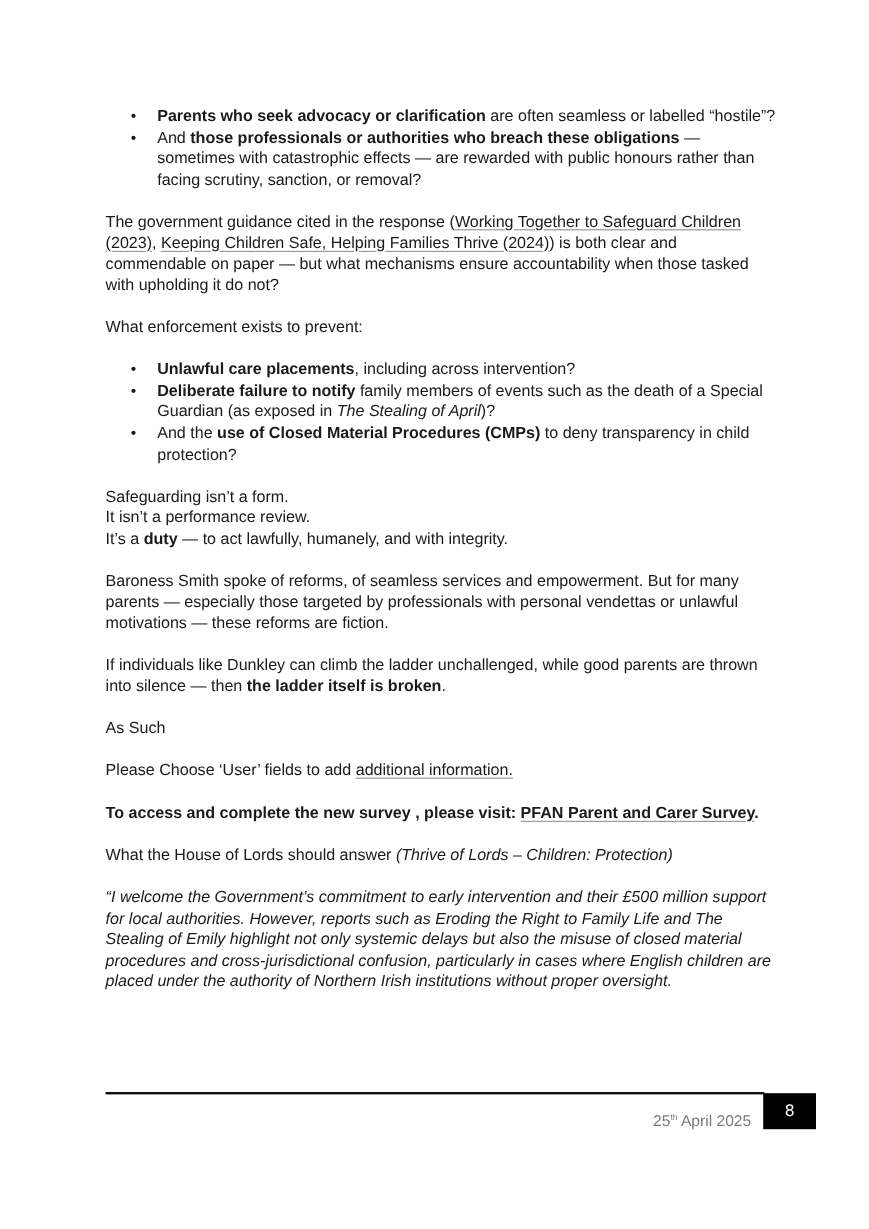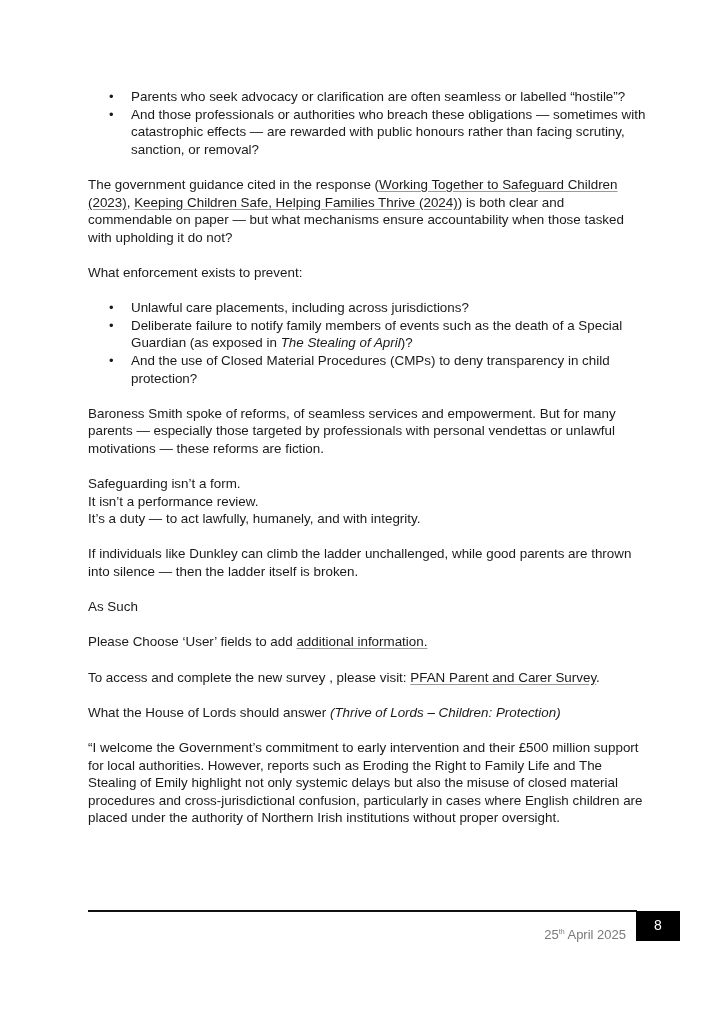--- a/index.html
+++ b/index.html
@@ -36,30 +36,31 @@
       margin: 0;
     }
     ul li::before {
       content: "\2022";
       position: absolute;
       left: -22px;
       top: 0;
       font-size: 13px;
       color: #1a1a1a;
     }
-    b { font-weight: normal; }
+    b { font-weight: bold; }
     i { font-style: italic; }
     .link {
       text-decoration: underline;
       text-decoration-color: #9a9a9a;
       text-underline-offset: 2px;
       color: #1a1a1a;
       cursor: pointer;
     }
     .quote {
+      font-style: italic;
     }
     .footer-line {
       position: absolute;
       left: 88px;
       top: 910px;
       width: 549px;
       height: 2px;
       background: #111111;
     }
     .footer-date {
@@ -95,28 +96,28 @@
   <ul>
     <li><b>Parents who seek advocacy or clarification</b><span> are often seamless or labelled “hostile”?</span></li>
     <li><span>And </span><b>those professionals or authorities who breach these obligations</b><span> — sometimes with catastrophic effects — are rewarded with public honours rather than facing scrutiny, sanction, or removal?</span></li>
   </ul>
 
   <p><span>The government guidance cited in the response (</span><span class="link">Working Together to Safeguard Children (2023)</span><span>, </span><span class="link">Keeping Children Safe, Helping Families Thrive (2024)</span><span>) is both clear and commendable on paper — but what mechanisms ensure accountability when those tasked with upholding it do not?</span></p>
 
   <p>What enforcement exists to prevent:</p>
 
   <ul>
-    <li><b>Unlawful care placements</b><span>, including across jurisdictions?</span></li>
+    <li><b>Unlawful care placements</b><span>, including across intervention?</span></li>
     <li><b>Deliberate failure to notify</b><span> family members of events such as the death of a Special Guardian (as exposed in </span><i>The Stealing of April</i><span>)?</span></li>
     <li><span>And the </span><b>use of Closed Material Procedures (CMPs)</b><span> to deny transparency in child protection?</span></li>
   </ul>
 
+  <p><span>Safeguarding isn’t a form.</span><br><span>It isn’t a performance review.</span><br><span>It’s a </span><b>duty</b><span> — to act lawfully, humanely, and with integrity.</span></p>
+
   <p>Baroness Smith spoke of reforms, of seamless services and empowerment. But for many parents — especially those targeted by professionals with personal vendettas or unlawful motivations — these reforms are fiction.</p>
-
-  <p><span>Safeguarding isn’t a form.</span><br><span>It isn’t a performance review.</span><br><span>It’s a </span><b>duty</b><span> — to act lawfully, humanely, and with integrity.</span></p>
 
   <p><span>If individuals like Dunkley can climb the ladder unchallenged, while good parents are thrown into silence — then </span><b>the ladder itself is broken</b><span>.</span></p>
 
   <p>As Such</p>
 
   <p><span>Please Choose ‘User’ fields to add </span><span class="link">additional information.</span></p>
 
   <p><b><span>To access and complete the new survey , please visit: </span><span class="link">PFAN Parent and Carer Survey</span><span>.</span></b></p>
 
   <p><span>What the House of Lords should answer </span><i>(Thrive of Lords – Children: Protection)</i></p>

